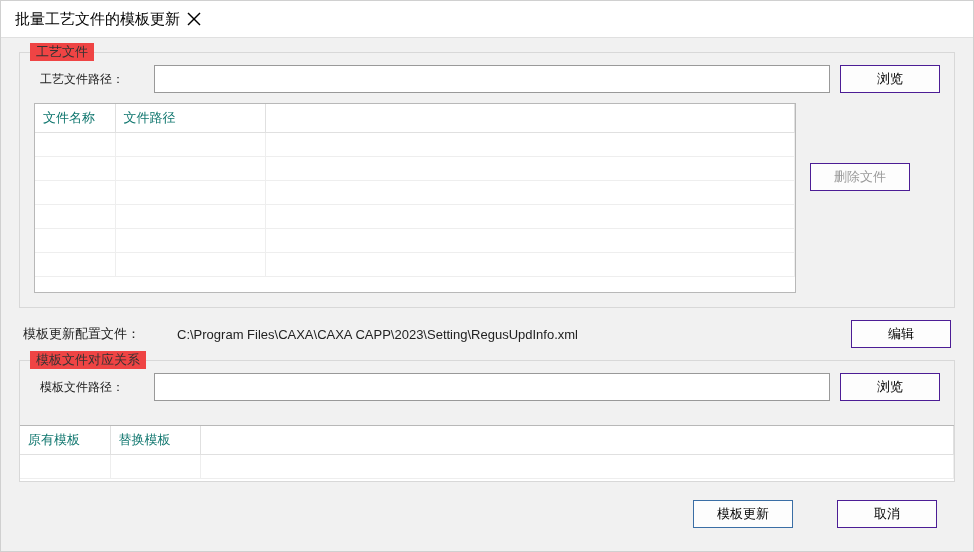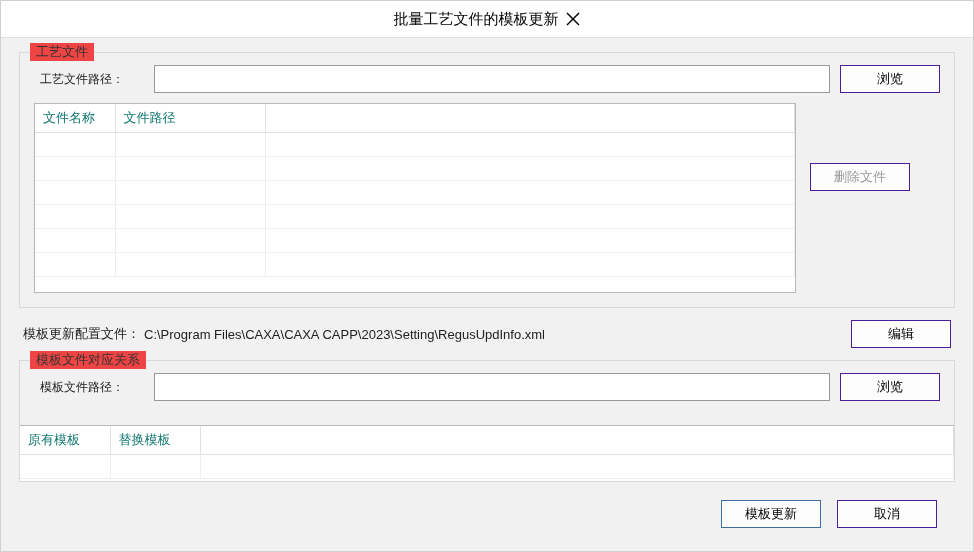--- a/index.html
+++ b/index.html
@@ -13,21 +13,21 @@
     .dialog {
       width: 974px;
       height: 552px;
       background: #ffffff;
       border: 1px solid #d0d0d0;
       display: flex;
       flex-direction: column;
     }
     .titlebar {
       display: flex;
-      justify-content: center;
+      justify-content: flex-start;
       align-items: center;
       padding: 6px 8px 6px 14px;
       border-bottom: 1px solid #e0e0e0;
     }
     .titlebar-title {
       font-size: 15px;
       font-weight: normal;
     }
     .close-btn {
       width: 28px;
@@ -149,39 +149,39 @@
       gap: 6px;
       font-size: 13px;
     }
     .checkbox-row input[type="checkbox"] {
       width: 16px;
       height: 16px;
     }
     .config-row {
       display: flex;
       align-items: center;
-      gap: 4px;
+      gap: 37px;
       padding: 0 4px;
     }
     .config-label {
       font-size: 13px;
       color: #222;
     }
     .config-value {
       flex: 1;
       font-size: 13px;
       color: #222;
     }
     .table-wrap-small {
       height: 56px;
     }
     .footer {
       display: flex;
       justify-content: flex-end;
-      gap: 16px;
+      gap: 44px;
       padding: 6px 18px 0 0;
     }
   </style>
 </head>
 <body>
 
 <div class="dialog">
 
   <div class="titlebar">
     <div class="titlebar-title">批量工艺文件的模板更新</div>

